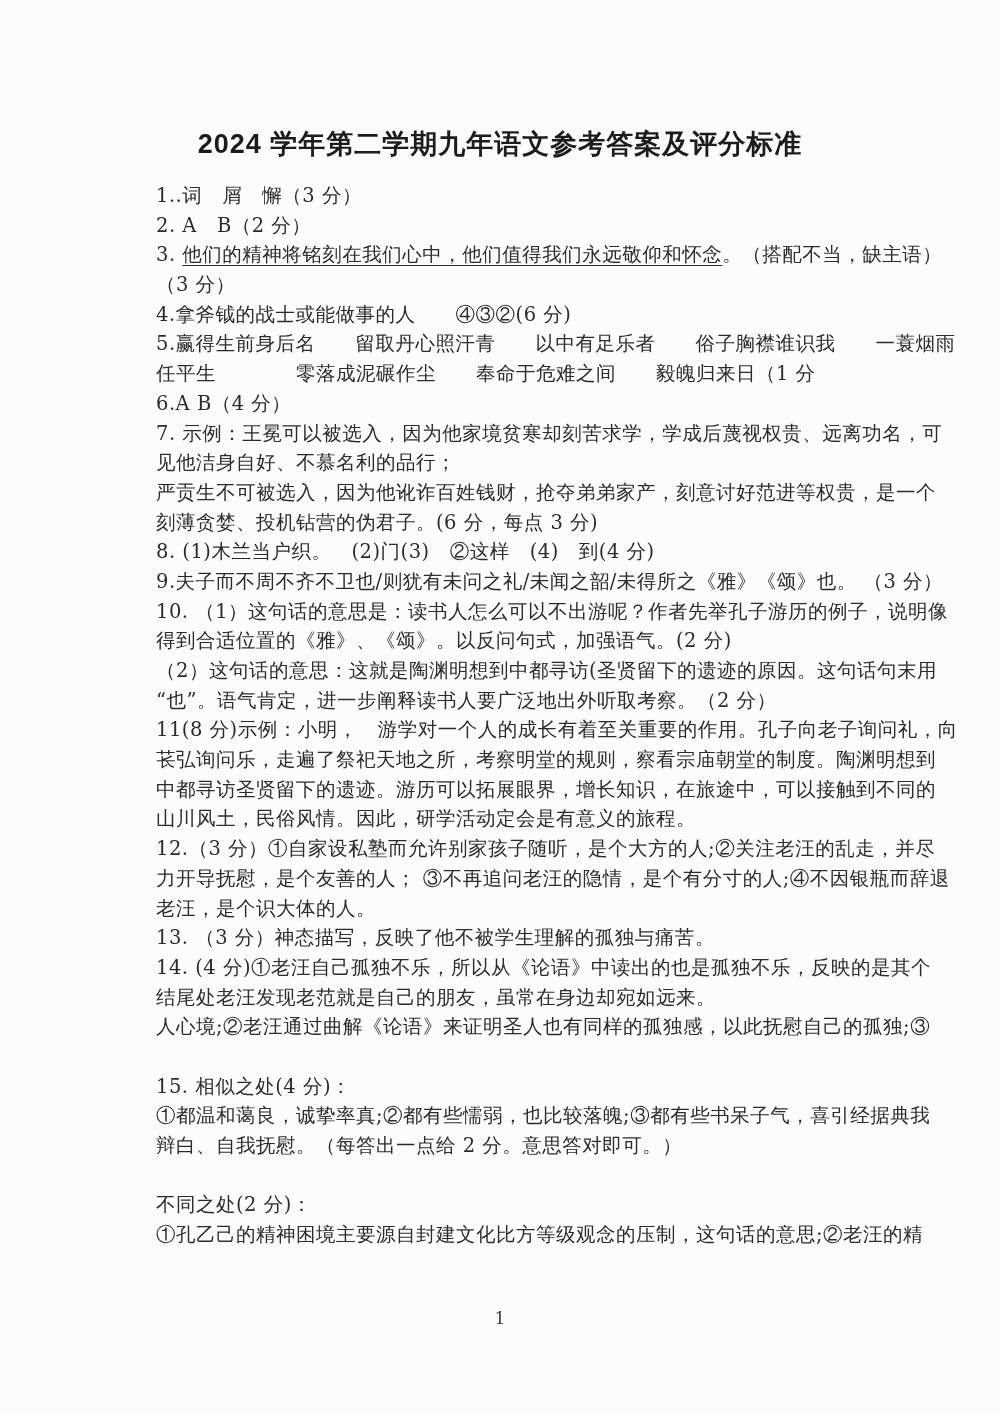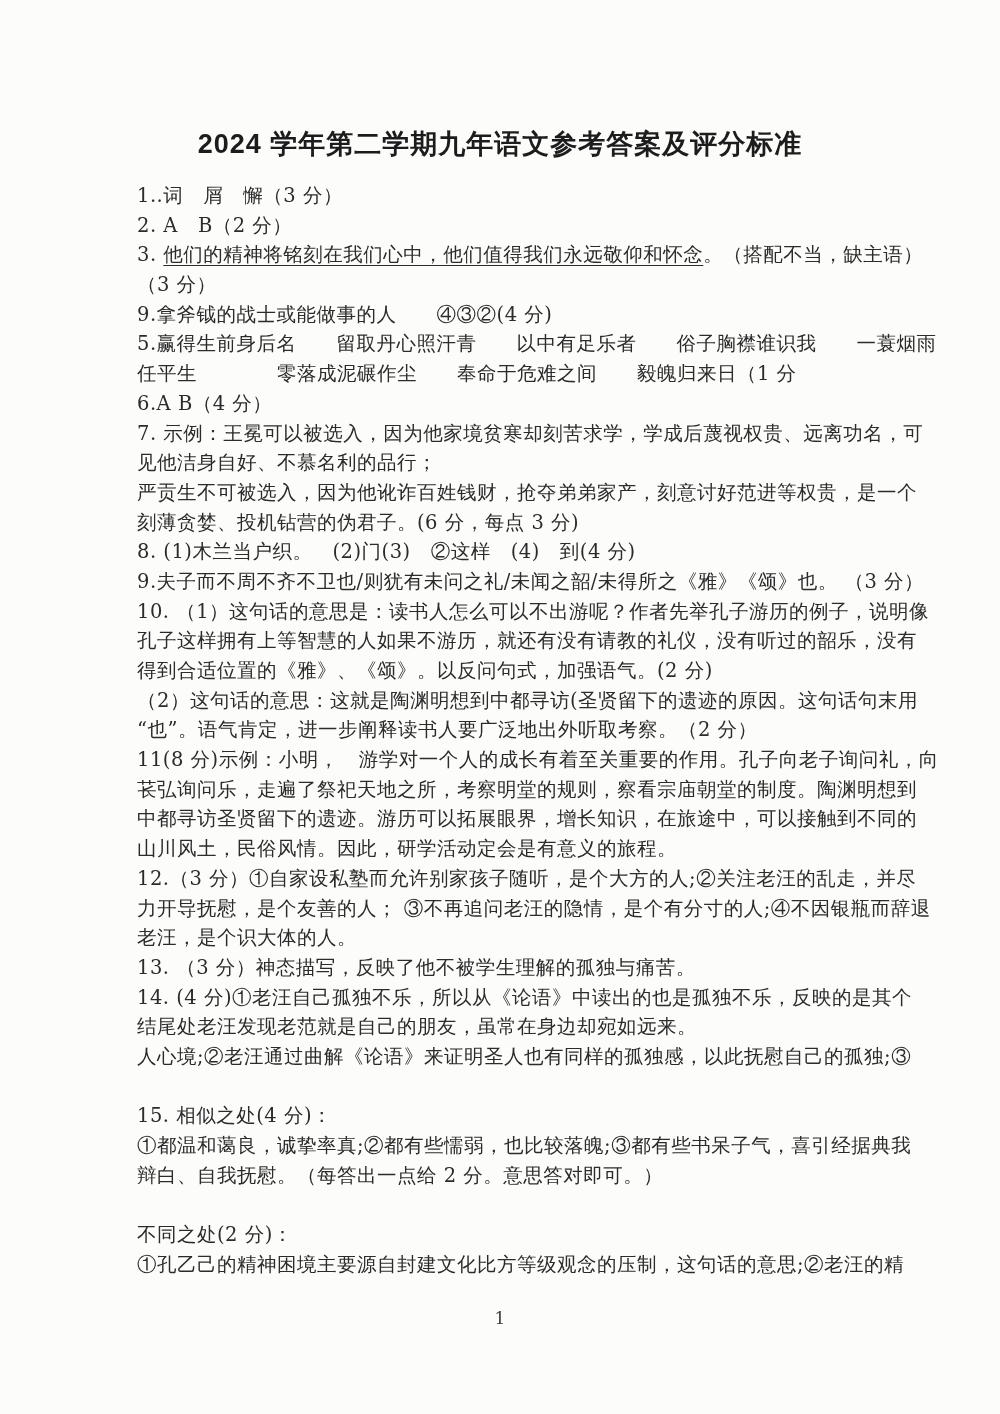--- a/index.html
+++ b/index.html
@@ -27,21 +27,21 @@
     font-family: "Liberation Sans", "DejaVu Sans", sans-serif;
     font-weight: 700;
     font-size: 27px;
     letter-spacing: 1px;
     color: #1c1c1c;
     white-space: nowrap;
   }
   .content {
     position: absolute;
     top: 181px;
-    left: 137px;
+    left: 156px;
     width: 712px;
   }
   .line {
     height: 29.7px;
     line-height: 29.7px;
     font-size: 19.5px;
     letter-spacing: 0.5px;
     white-space: nowrap;
     color: #2b2b2b;
   }
@@ -69,32 +69,31 @@
 
 <div class="page">
 
   <h1 class="title">2024 学年第二学期九年语文参考答案及评分标准</h1>
 
   <div class="content">
     <div class="line">1..词　屑　懈（3 分）</div>
     <div class="line">2. A　B（2 分）</div>
     <div class="line"><span>3. </span><span class="underline">他们的精神将铭刻在我们心中，他们值得我们永远敬仰和怀念</span><span>。（搭配不当，缺主语）</span></div>
     <div class="line">（3 分）</div>
-    <div class="line">9.拿斧钺的战士或能做事的人　　④③②(4 分)</div>
+    <div class="line">4.拿斧钺的战士或能做事的人　　④③②(6 分)</div>
     <div class="line">5.赢得生前身后名　　留取丹心照汗青　　以中有足乐者　　俗子胸襟谁识我　　一蓑烟雨</div>
     <div class="line">任平生　　　　零落成泥碾作尘　　奉命于危难之间　　毅魄归来日（1 分</div>
     <div class="line">6.A B（4 分）</div>
     <div class="line">7. 示例：王冕可以被选入，因为他家境贫寒却刻苦求学，学成后蔑视权贵、远离功名，可</div>
     <div class="line">见他洁身自好、不慕名利的品行；</div>
     <div class="line">严贡生不可被选入，因为他讹诈百姓钱财，抢夺弟弟家产，刻意讨好范进等权贵，是一个</div>
     <div class="line">刻薄贪婪、投机钻营的伪君子。(6 分，每点 3 分)</div>
     <div class="line">8. (1)木兰当户织。　(2)门(3)　②这样　(4)　到(4 分)</div>
     <div class="line">9.夫子而不周不齐不卫也/则犹有未问之礼/未闻之韶/未得所之《雅》《颂》也。 （3 分）</div>
     <div class="line">10. （1）这句话的意思是：读书人怎么可以不出游呢？作者先举孔子游历的例子，说明像</div>
-    <div class="line">孔子这样拥有上等智慧的人如果不游历，就还有没有请教的礼仪，没有听过的韶乐，没有</div>
     <div class="line">得到合适位置的《雅》、《颂》。以反问句式，加强语气。(2 分)</div>
     <div class="line">（2）这句话的意思：这就是陶渊明想到中都寻访(圣贤留下的遗迹的原因。这句话句末用</div>
     <div class="line">“也”。语气肯定，进一步阐释读书人要广泛地出外听取考察。（2 分）</div>
     <div class="line">11(8 分)示例：小明，　游学对一个人的成长有着至关重要的作用。孔子向老子询问礼，向</div>
     <div class="line">苌弘询问乐，走遍了祭祀天地之所，考察明堂的规则，察看宗庙朝堂的制度。陶渊明想到</div>
     <div class="line">中都寻访圣贤留下的遗迹。游历可以拓展眼界，增长知识，在旅途中，可以接触到不同的</div>
     <div class="line">山川风土，民俗风情。因此，研学活动定会是有意义的旅程。</div>
     <div class="line">12.（3 分）①自家设私塾而允许别家孩子随听，是个大方的人;②关注老汪的乱走，并尽</div>
     <div class="line">力开导抚慰，是个友善的人； ③不再追问老汪的隐情，是个有分寸的人;④不因银瓶而辞退</div>
     <div class="line">老汪，是个识大体的人。</div>

